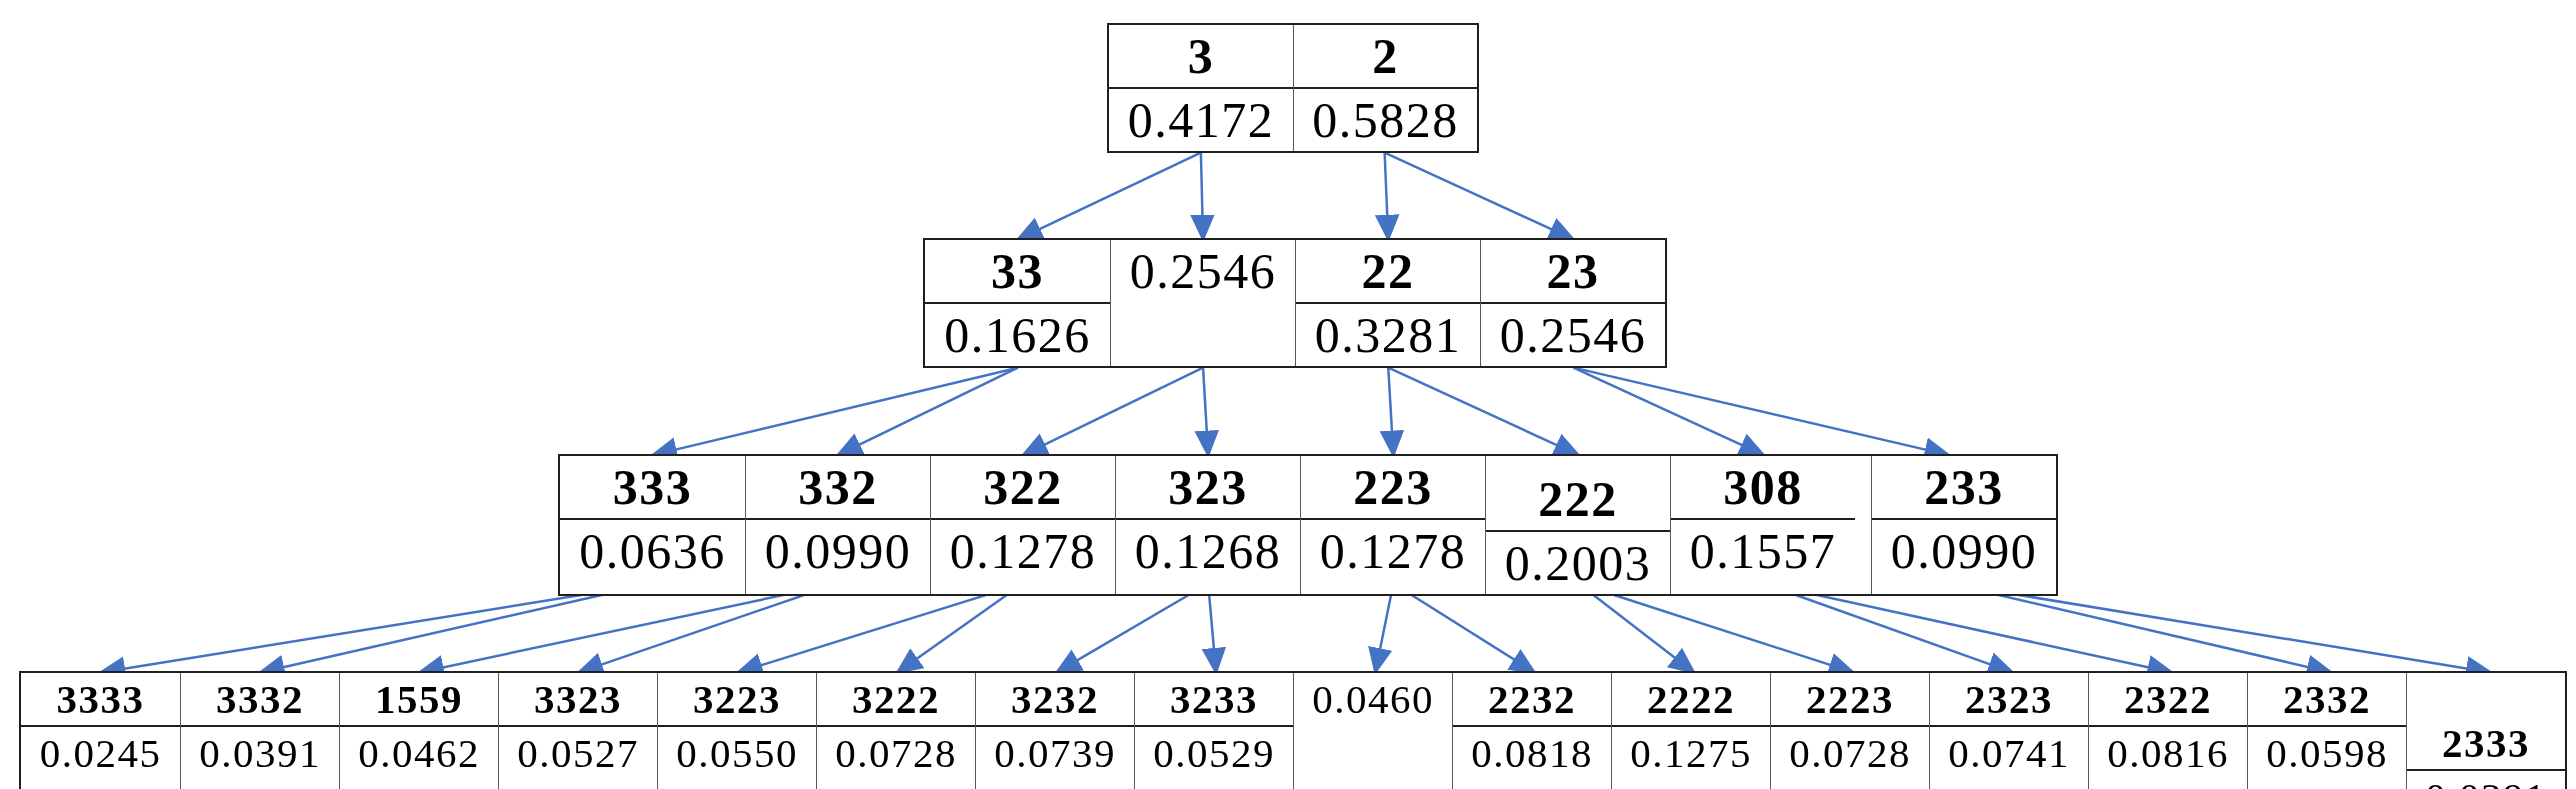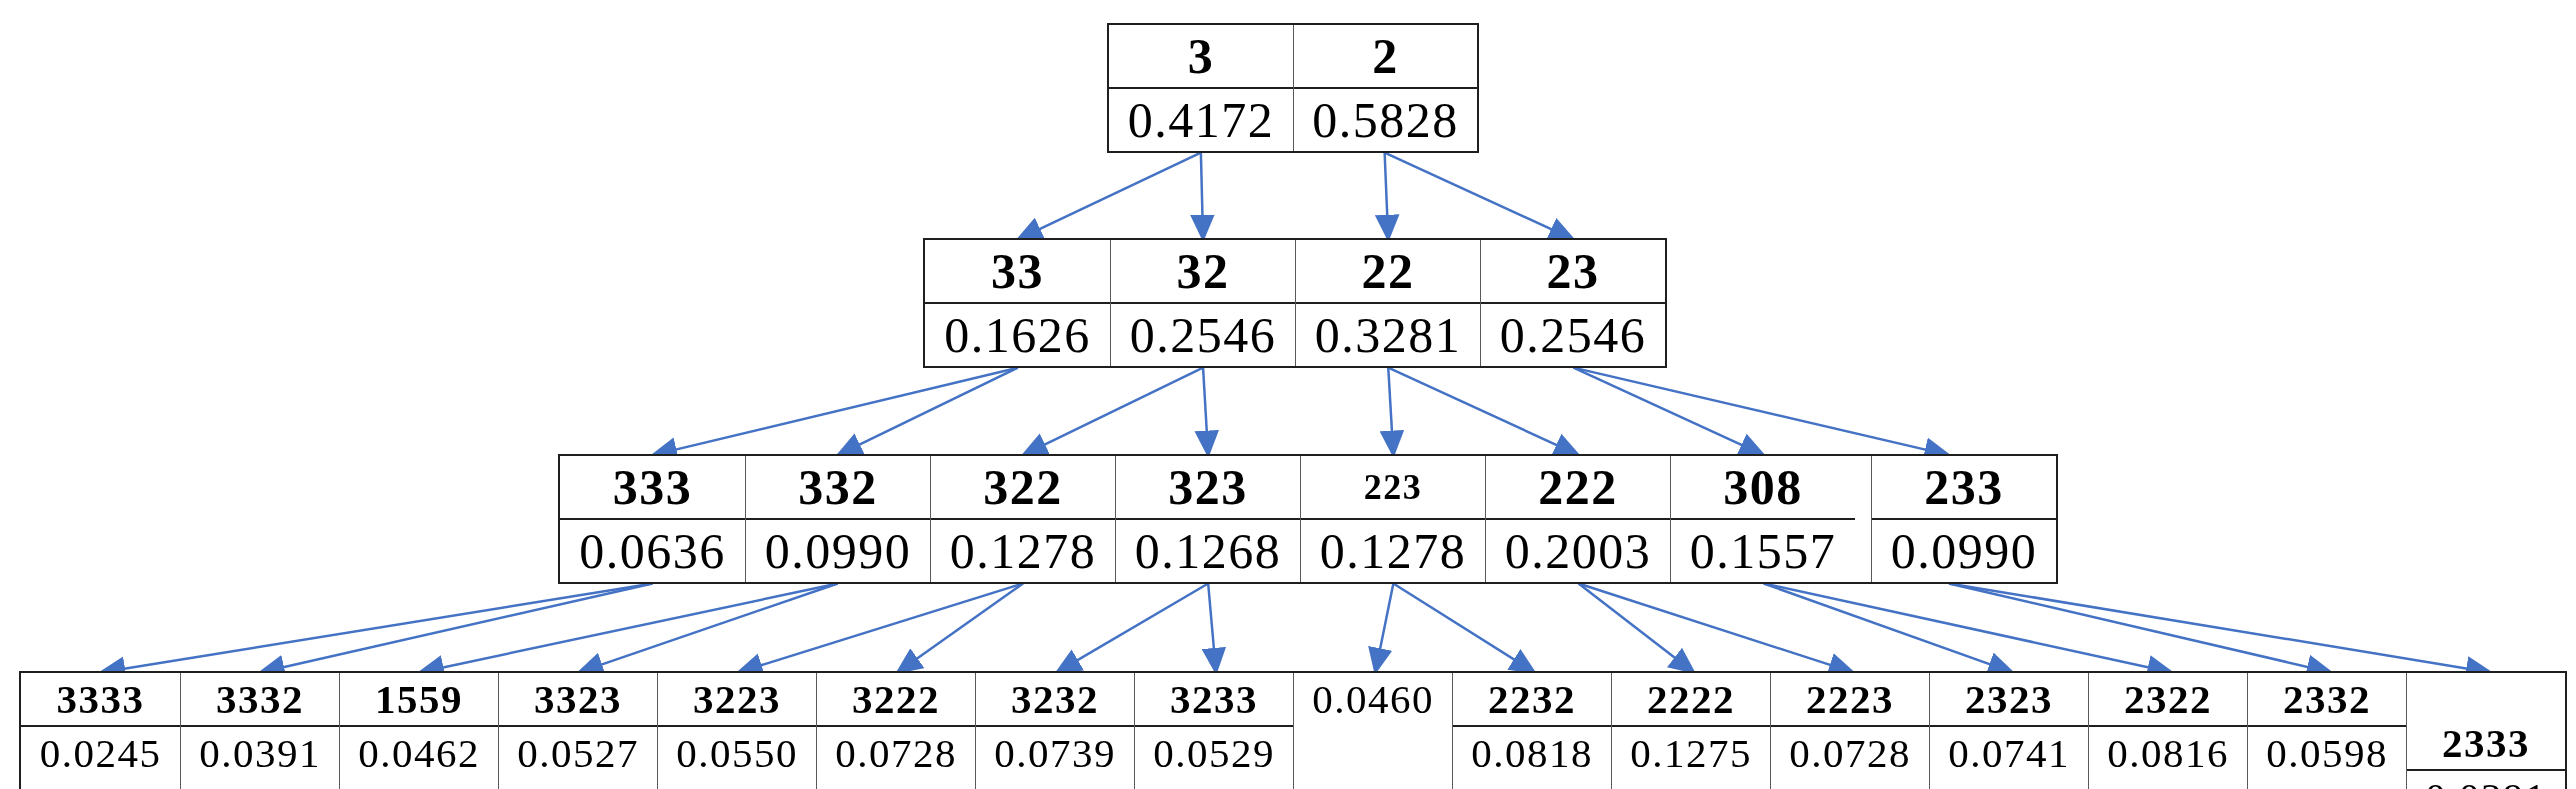--- a/index.html
+++ b/index.html
@@ -95,21 +95,20 @@
           <div class="seq" style="height: 62px; font-size: 50px;">2</div>
           <div class="val" style="height: 62px; font-size: 50px;">0.5828</div>
         </div>
       </div>
       <div class="ptable" style="left: 923px; top: 238px;">
         <div class="pcol" style="width: 185px;">
           <div class="seq" style="height: 62px; font-size: 50px;">33</div>
           <div class="val" style="height: 62px; font-size: 50px;">0.1626</div>
         </div>
         <div class="pcol" style="width: 185px;">
-          <div class="seq" style="height: 62px; font-size: 50px;">32</div>
           <div class="val" style="height: 62px; font-size: 50px;">0.2546</div>
         </div>
         <div class="pcol" style="width: 185px;">
           <div class="seq" style="height: 62px; font-size: 50px;">22</div>
           <div class="val" style="height: 62px; font-size: 50px;">0.3281</div>
         </div>
         <div class="pcol" style="width: 185px;">
           <div class="seq" style="height: 62px; font-size: 50px;">23</div>
           <div class="val" style="height: 62px; font-size: 50px;">0.2546</div>
         </div>
@@ -125,25 +124,25 @@
         </div>
         <div class="pcol" style="width: 185px;">
           <div class="seq" style="height: 62px; font-size: 50px;">322</div>
           <div class="val" style="height: 62px; font-size: 50px;">0.1278</div>
         </div>
         <div class="pcol" style="width: 185px;">
           <div class="seq" style="height: 62px; font-size: 50px;">323</div>
           <div class="val" style="height: 62px; font-size: 50px;">0.1268</div>
         </div>
         <div class="pcol" style="width: 185px;">
-          <div class="seq" style="height: 62px; font-size: 36px; text-align: right;">223</div>
+          <div class="seq" style="height: 62px; font-size: 50px; text-align: right;">223</div>
           <div class="val" style="height: 62px; font-size: 50px;">0.1278</div>
         </div>
         <div class="pcol" style="width: 185px;">
-          <div class="seq" style="height: 62px; font-size: 50px;">222</div>
+          <div class="seq" style="height: 62px; font-size: 50px; margin-top: 12px;">222</div>
           <div class="val" style="height: 62px; font-size: 50px;">0.2003</div>
         </div>
         <div class="pcol" style="width: 185px;">
           <div class="seq" style="height: 62px; font-size: 50px;">308</div>
           <div class="val" style="height: 62px; font-size: 50px;">0.1557</div>
         </div>
         <div class="pcol" style="width: 185px; margin-left: 16px;">
           <div class="seq" style="height: 62px; font-size: 50px;">233</div>
           <div class="val" style="height: 62px; font-size: 50px;">0.0990</div>
         </div>

